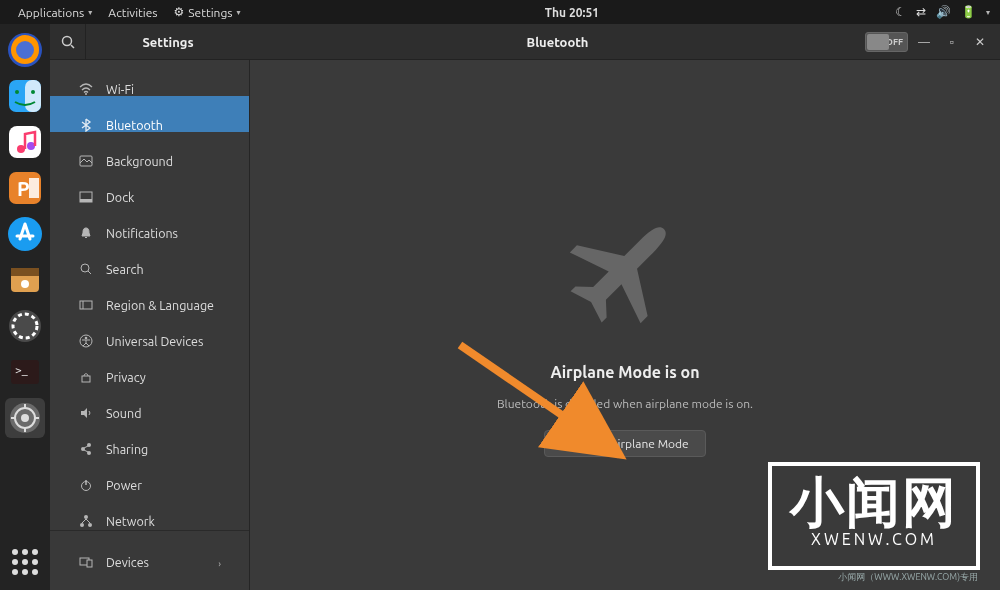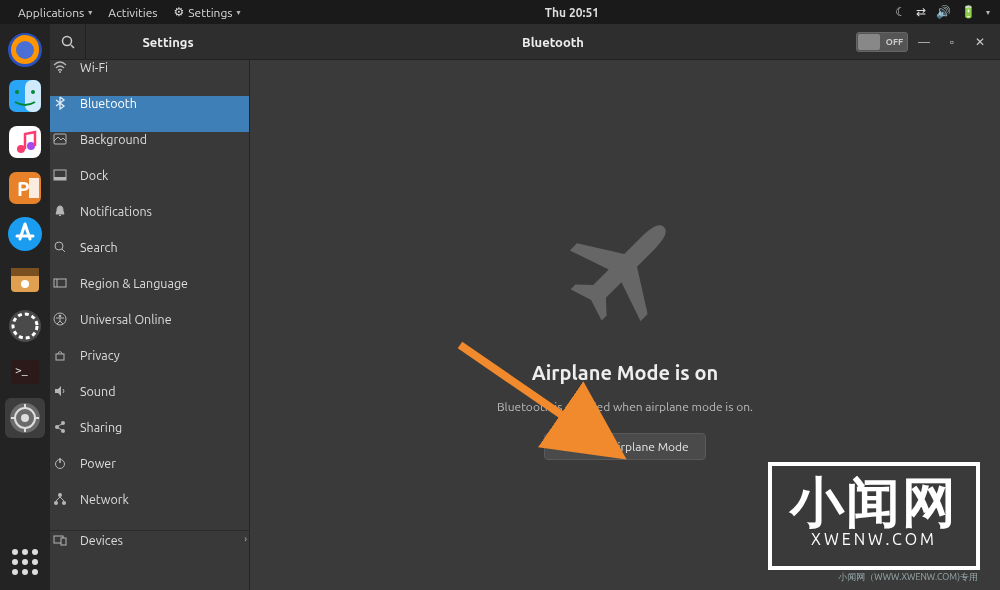--- a/index.html
+++ b/index.html
@@ -19,37 +19,37 @@
 .dock-apps span { width: 6px; height: 6px; background: #ddd; border-radius: 50%; }
 
 
 .window { position: absolute; left: 50px; top: 24px; right: 0; bottom: 0; background: #3a3a3a; display: flex; flex-direction: column; }
 .titlebar { height: 36px; background: #2e2e2e; display: flex; align-items: center; border-bottom: 1px solid #222; }
 .tb-left { width: 200px; display: flex; align-items: center; }
 .tb-search { width: 36px; height: 36px; display: flex; align-items: center; justify-content: center; border-right: 1px solid #222; cursor: pointer; }
 .tb-title-left { flex: 1; text-align: center; color: #eee; font-weight: bold; font-size: 13px; }
 .tb-center { flex: 1; text-align: center; color: #eee; font-weight: bold; font-size: 13px; }
 .tb-right { display: flex; align-items: center; gap: 4px; padding-right: 8px; }
-.toggle { width: 52px; height: 20px; background: #555; border-radius: 3px; position: relative; display: flex; align-items: center; justify-content: flex-end; padding: 0 4px; font-size: 9px; color: #ccc; font-weight: bold; cursor: pointer; border: 1px solid #666; }
+.toggle { width: 43px; height: 20px; background: #555; border-radius: 3px; position: relative; display: flex; align-items: center; justify-content: flex-end; padding: 0 4px; font-size: 9px; color: #ccc; font-weight: bold; cursor: pointer; border: 1px solid #666; }
 .toggle::before { content: ""; position: absolute; left: 1px; top: 1px; width: 22px; height: 16px; background: #888; border-radius: 2px; }
 .win-btn { width: 24px; height: 24px; display: flex; align-items: center; justify-content: center; color: #ccc; cursor: pointer; font-size: 12px; }
 
 
 .win-body { flex: 1; display: flex; }
 .sidebar { width: 200px; background: #393939; overflow-y: auto; border-right: 1px solid #252525; }
-.sidebar-item { height: 36px; display: flex; align-items: flex-start; gap: 12px; padding: 0 2px; color: #ddd; font-size: 12.5px; cursor: pointer; }
+.sidebar-item { height: 36px; display: flex; align-items: flex-end; gap: 12px; padding: 0 28px; color: #ddd; font-size: 12.5px; cursor: pointer; }
 .sidebar-item.selected { background: #3e7fb8; color: #fff; }
 .sidebar-item .ic { width: 16px; display: flex; align-items: center; justify-content: center; opacity: .85; }
 .sidebar-sep { height: 1px; background: #2a2a2a; margin: 2px 0; }
 .chev { margin-left: auto; font-size: 10px; opacity: .7; }
 
 
 .content { flex: 1; background: #3a3a3a; display: flex; flex-direction: column; align-items: center; justify-content: center; position: relative; color: #d8d8d8; }
 .plane-icon { margin-bottom: 20px; opacity: .55; }
-.content h2 { font-size: 20px; color: #eee; margin-bottom: 16px; font-weight: bold; }
+.content h2 { font-size: 16px; color: #eee; margin-bottom: 16px; font-weight: bold; }
 .content p { font-size: 12px; color: #bbb; margin-bottom: 20px; }
 .action-btn { background: #4a4a4a; border: 1px solid #5a5a5a; color: #e5e5e5; padding: 6px 16px; border-radius: 4px; font-size: 12px; cursor: pointer; }
 
 
 .arrow { position: absolute; pointer-events: none; }
 
 
 .watermark { position: absolute; right: 20px; bottom: 20px; border: 4px solid #fff; padding: 8px 18px 18px; text-align: center; }
 .watermark .big { font-size: 54px; font-weight: 900; color: #fff; letter-spacing: 2px; line-height: 1; }
 .watermark .sm { font-size: 16px; color: #fff; letter-spacing: 3px; margin-top: 2px; font-weight: normal; }
@@ -252,21 +252,21 @@
           <span>Region &amp; Language</span>
         </div>
       <div class="sidebar-item">
           <span class="ic">
             <svg width="14" height="14">
               <circle cx="7" cy="7" r="6" stroke="#ccc" fill="none"></circle>
               <circle cx="7" cy="4" r="1.3" fill="#ccc"></circle>
               <path d="M3 6 L11 6 M7 6 L7 9 M7 9 L4 12 M7 9 L10 12" stroke="#ccc"></path>
             </svg>
           </span>
-          <span>Universal Online</span>
+          <span>Universal Devices</span>
         </div>
       <div class="sidebar-item">
           <span class="ic">
             <svg width="14" height="14">
               <rect x="3" y="6" width="8" height="6" stroke="#ccc" fill="none"></rect>
               <path d="M5 6 C5 3 9 3 9 6" stroke="#ccc" fill="none"></path>
             </svg>
           </span>
           <span>Privacy</span>
         </div>

